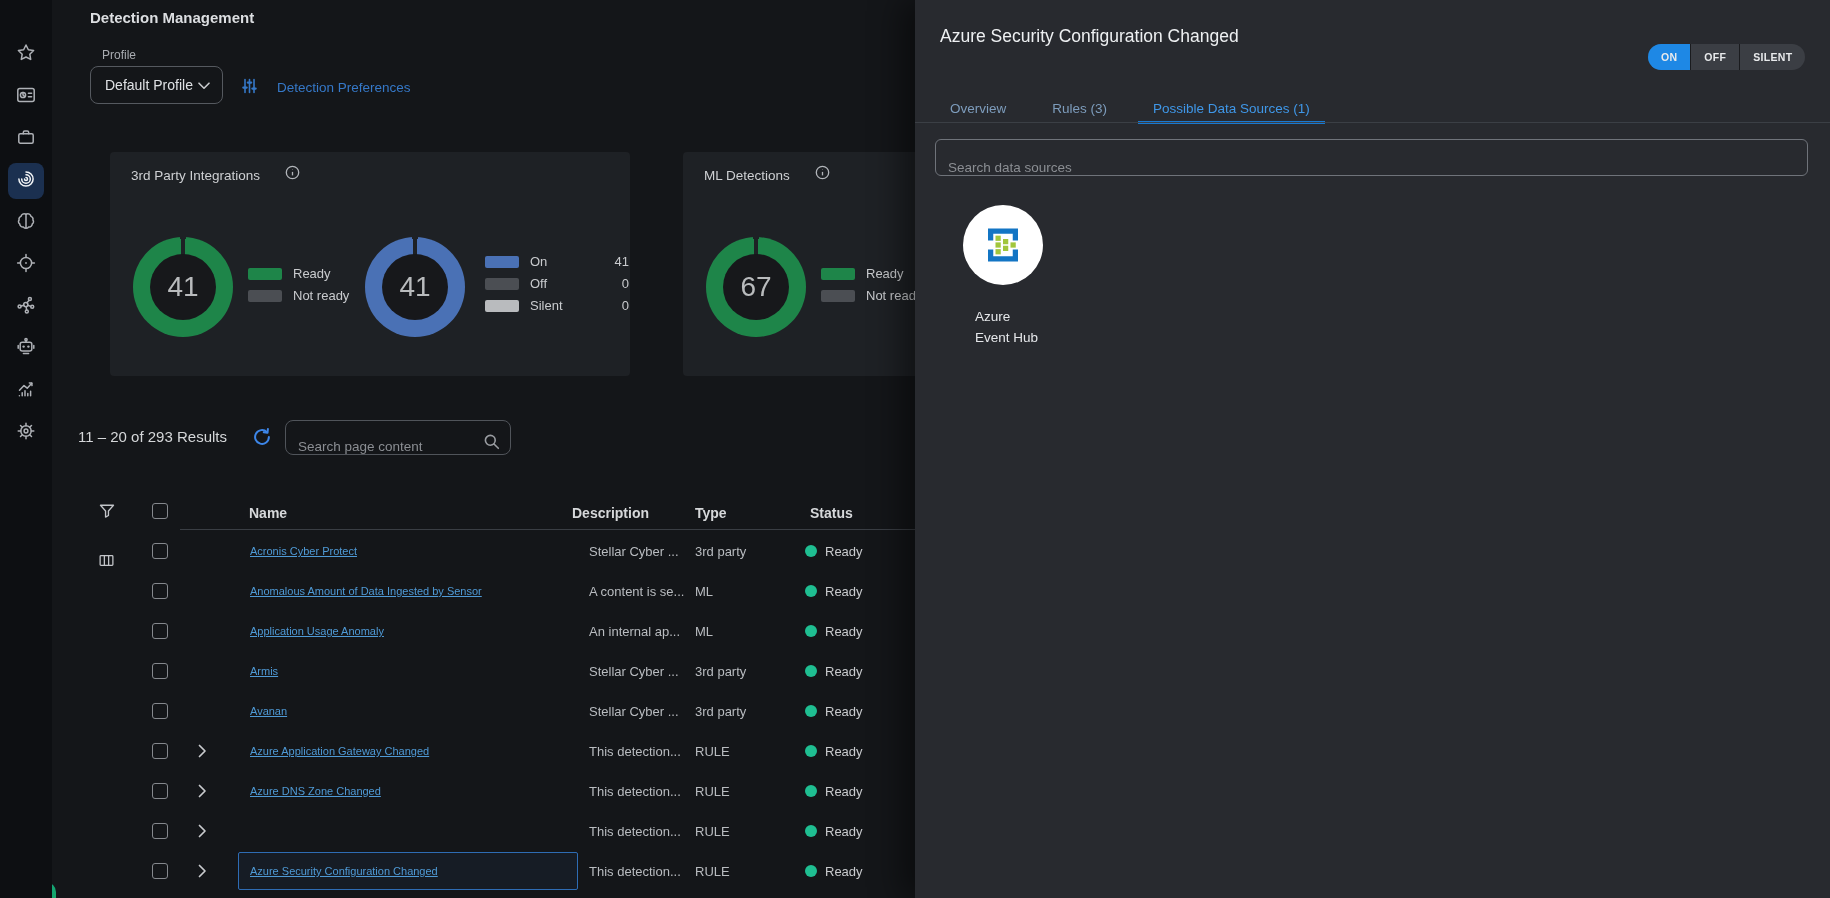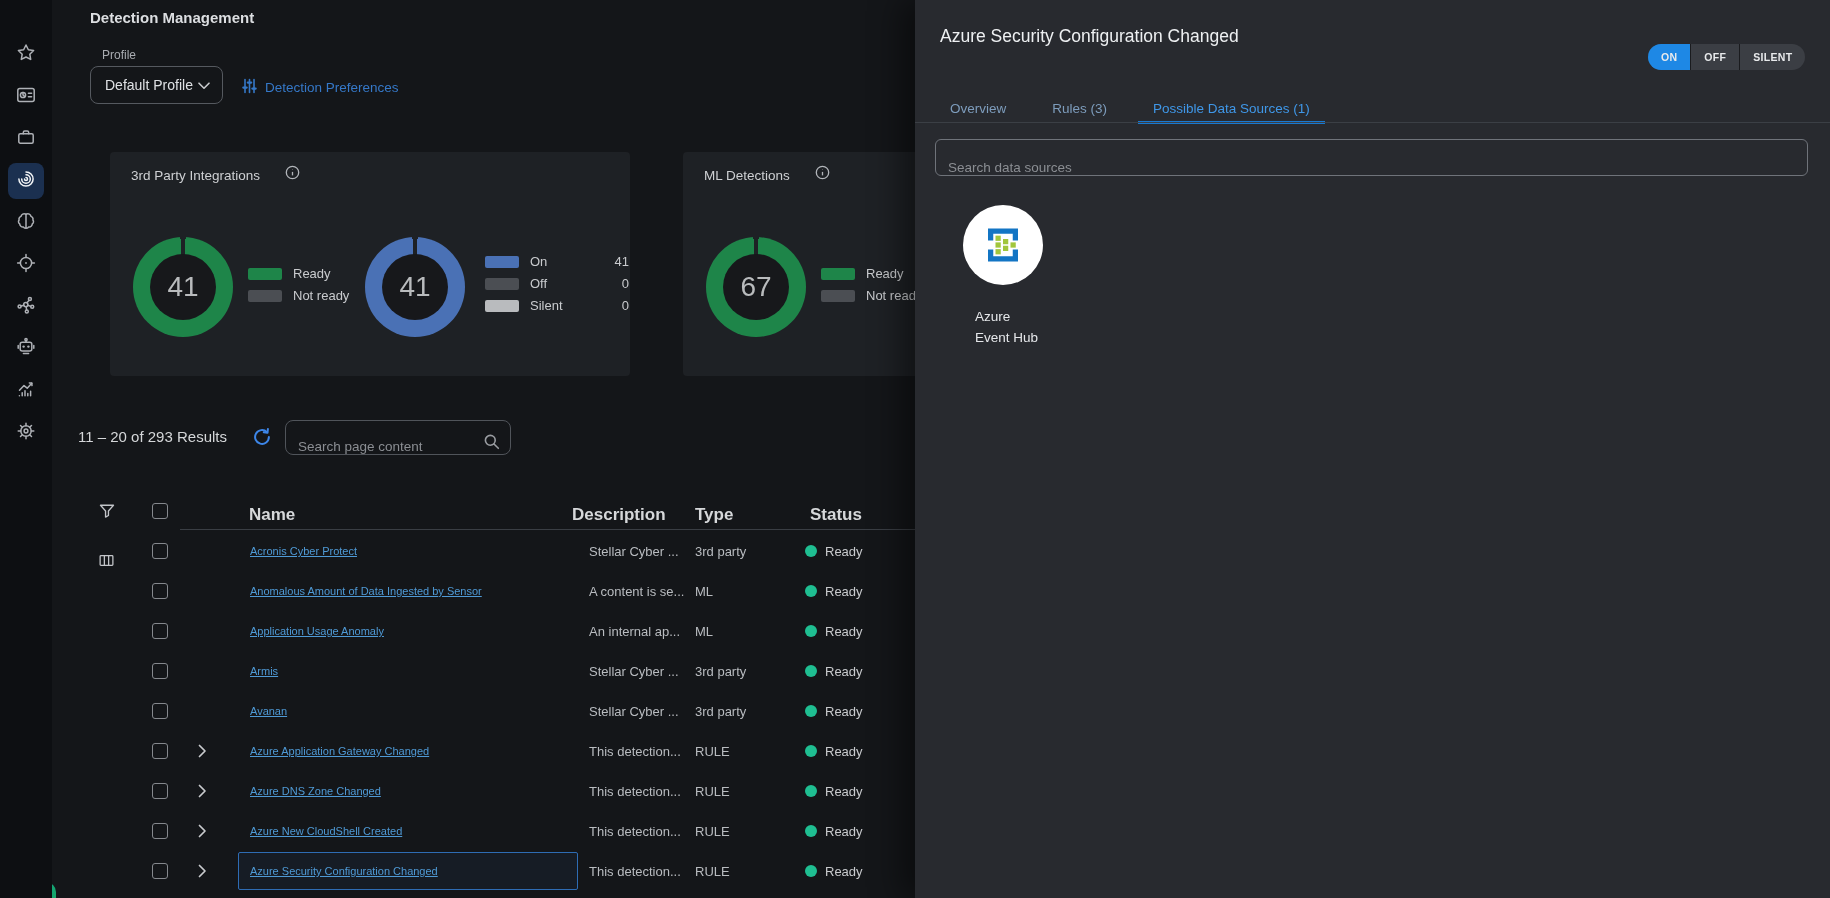--- a/index.html
+++ b/index.html
@@ -17,21 +17,21 @@
   .fab{position:absolute;left:19px;top:882px;width:37px;height:30px;border-radius:10px;
     background:linear-gradient(120deg,#0f9e9d,#16a85f);display:flex;justify-content:center;padding-top:4px;}
 
   
   .main{position:absolute;left:52px;top:0;width:1778px;height:898px;}
   .page-title{position:absolute;left:38px;top:9px;font-size:15px;font-weight:700;color:#dcdee1;}
   .profile-label{position:absolute;left:50px;top:48px;font-size:12px;color:#a9acb1;}
   .profile-select{position:absolute;left:38px;top:66px;width:133px;height:38px;border:1px solid #55595f;
     border-radius:8px;display:flex;align-items:center;justify-content:space-between;
     padding:0 12px 0 14px;color:#dfe1e4;font-size:14px;cursor:pointer;background:transparent;}
-  .pref-link{position:absolute;left:190px;top:78px;display:flex;align-items:center;gap:8px;
+  .pref-link{position:absolute;left:190px;top:78px;display:flex;align-items:center;gap:20px;
     color:#3578c8;font-size:13.5px;cursor:pointer;}
   .pref-link svg{stroke:#3578c8;fill:none;stroke-width:1.6;stroke-linecap:round;}
 
   
   .card{position:absolute;top:152px;width:520px;height:224px;background:#1e2125;border-radius:4px;}
   .card.c1{left:58px;} .card.c2{left:631px;}
   .card-title{position:absolute;left:21px;top:13px;display:flex;align-items:flex-end;gap:25px;
     font-size:13.5px;color:#ced0d3;}
   .info-icon svg{stroke:#b2b5ba;fill:none;stroke-width:1.3;}
   .donut{position:absolute;width:100px;height:100px;border-radius:50%;top:85px;}
@@ -59,21 +59,21 @@
   .page-search{position:absolute;left:233px;top:420px;width:226px;height:35px;padding:0 10px 0 12px;}
   .search-box input{flex:1;min-width:0;background:transparent;border:0;outline:0;
     color:#dfe1e4;font-size:13.5px;font-family:"Liberation Sans",sans-serif;}
   .search-box input::placeholder{color:#8b8e93;}
   .search-box svg{stroke:#9a9da2;fill:none;stroke-width:1.6;stroke-linecap:round;flex:0 0 auto;}
 
   
   .tool-icon{position:absolute;left:46px;cursor:pointer;}
   .tool-icon svg{stroke:#c3c5c9;fill:none;stroke-width:1.5;stroke-linecap:round;stroke-linejoin:round;}
   .funnel-btn{top:502px;} .columns-btn{top:552px;}
-  .thead{position:absolute;left:0;top:503px;width:863px;height:22px;font-size:17px;font-weight:700;color:#d6d8da;}
+  .thead{position:absolute;left:0;top:503px;width:863px;height:22px;font-size:14px;font-weight:700;color:#d6d8da;}
   .thead span{position:absolute;top:2px;}
   .th-check{position:absolute;left:100px;top:0;width:16px;height:16px;border:1.5px solid #85888d;border-radius:3px;cursor:pointer;}
   .th-name{left:197px;} .th-desc{left:520px;} .th-type{left:643px;} .th-status{left:758px;}
   .thead-sep{position:absolute;left:128px;top:529px;width:735px;height:1px;background:#3a3e44;}
   .tbody{position:absolute;left:0;top:531px;width:863px;}
   .trow{position:relative;height:40px;}
   .row-checkbox{position:absolute;left:100px;top:12px;width:16px;height:16px;border:1.5px solid #85888d;border-radius:3px;cursor:pointer;}
   .row-chevron{position:absolute;left:146px;top:13px;visibility:hidden;cursor:pointer;}
   .row-chevron svg{stroke:#c9cbce;fill:none;stroke-width:1.7;stroke-linecap:round;stroke-linejoin:round;}
   .trow.has-children .row-chevron{visibility:visible;}
@@ -430,23 +430,20 @@
     </span>
   </div>
 
   <div class="trow has-children">
     <span class="row-checkbox"></span>
     <span class="row-chevron">
       <svg width="9" height="14" viewBox="0 0 9 14">
               <polyline points="1.5 1.5 7 7 1.5 12.5"></polyline>
             </svg>
     </span>
-    <span class="name-cell">
-      <a class="row-name-link">Azure New CloudShell Created</a>
-    </span>
     <span class="row-desc">This detection...</span>
     <span class="row-type">RULE</span>
     <span class="row-status">
       <span class="status-dot"></span>
       <span class="row-status-label">Ready</span>
     </span>
   </div>
 
   <div class="trow has-children selected">
     <span class="row-checkbox"></span>

